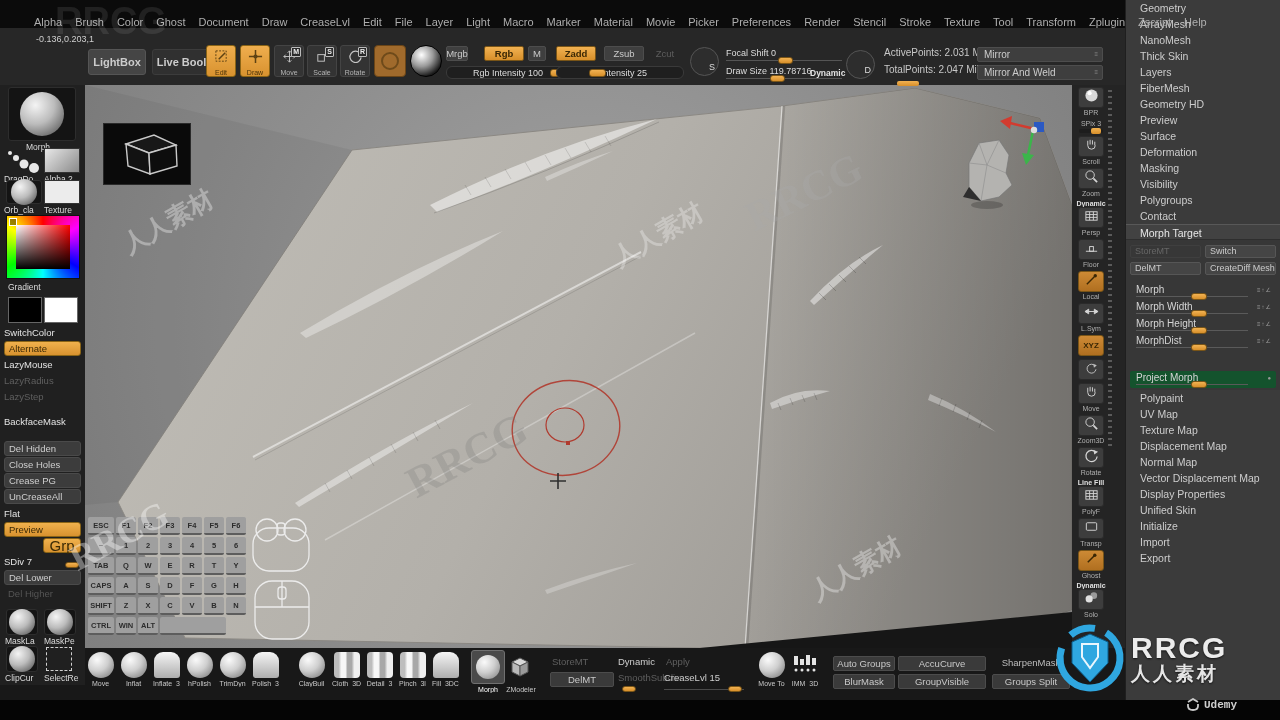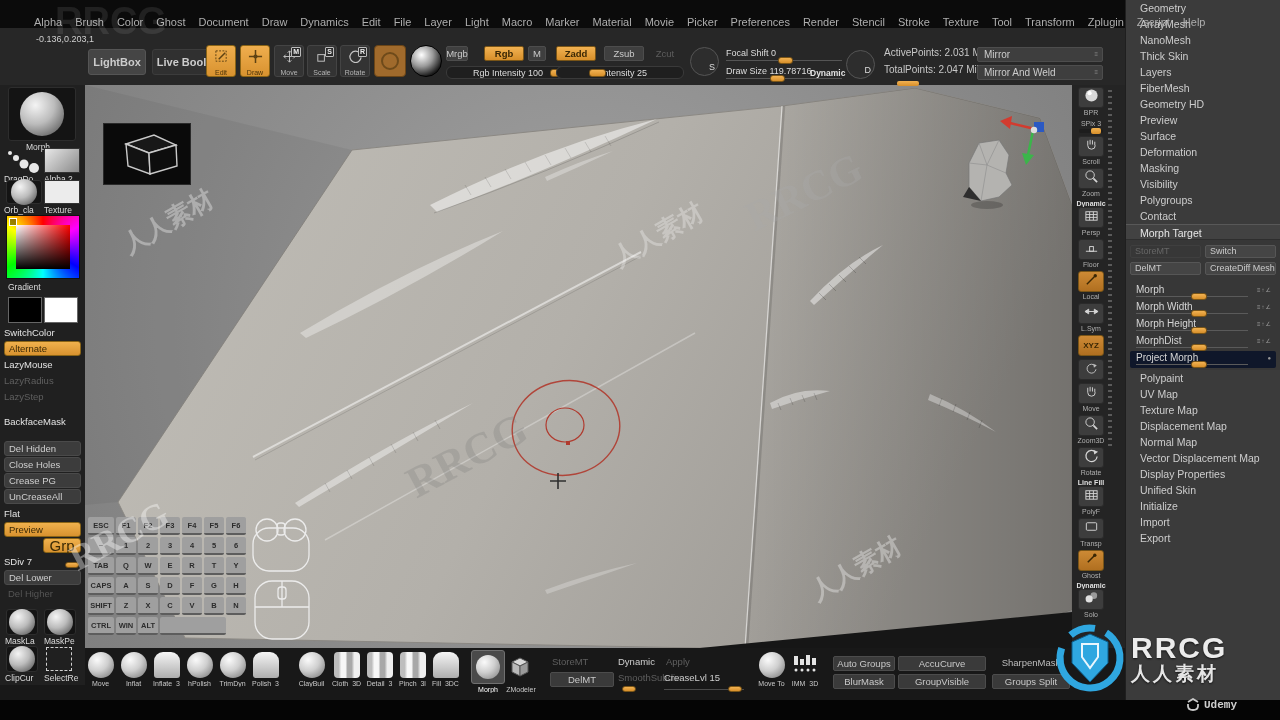--- a/index.html
+++ b/index.html
@@ -96,21 +96,21 @@
   .rp-row{height:16px;line-height:16px;font-size:10.5px;color:#cdcdcd;padding-left:14px;white-space:nowrap;overflow:hidden;}
   .rp-mt-header{height:16px;line-height:16px;font-size:10.5px;color:#e6e6e6;padding-left:14px;background:#424242;border-top:1px solid #585858;border-bottom:1px solid #2e2e2e;}
   .rp-mt-body{background:#373737;padding:5px 4px 2px 4px;}
   .rp-btnrow{display:flex;gap:4px;margin-bottom:4px;}
   .rp-btn{flex:1;height:13px;line-height:11px;font-size:9px;color:#ccc;background:#454545;border:1px solid #565656;border-radius:2px;padding-left:4px;white-space:nowrap;overflow:hidden;}
   .rp-btn.dim{background:none;border:1px solid #3f3f3f;color:#666;}
   .rp-slider{position:relative;height:17px;font-size:10px;color:#d5d5d5;padding-left:6px;line-height:14px;}
   .rp-slider .track{position:absolute;left:6px;right:28px;bottom:3px;height:1px;background:#5a5a5a;}
   .rp-slider .knob{position:absolute;left:42%;bottom:0;width:16px;height:7px;background:linear-gradient(#f2b252,#d78f2a);border:1px solid #7a5517;border-radius:3px;}
   .rp-slider .glyphs{position:absolute;right:4px;top:0;font-size:6px;color:#999;letter-spacing:1px;}
-  .rp-slider.last{background:#0f172a;border-radius:2px;}
+  .rp-slider.last{background:#14532d;border-radius:2px;margin-top:20px;}
 
   
   .bottom-bar{position:absolute;left:0;top:648px;width:1280px;height:52px;background:#181818;z-index:3;}
   .bb-brush{position:absolute;top:4px;width:33px;text-align:center;}
   .bb-thumb{width:26px;height:26px;margin:0 auto;}
   .shape-sphere .bb-thumb{border-radius:50%;background:radial-gradient(circle at 35% 30%,#fafafa,#cfcfcf 45%,#9a9a9a 75%,#7f7f7f);}
   .shape-dome .bb-thumb{border-radius:9px 9px 3px 3px;background:linear-gradient(#f5f5f5,#aeaeae);}
   .shape-ridge .bb-thumb{border-radius:4px;background:linear-gradient(90deg,#bdbdbd 0 18%,#f7f7f7 28% 44%,#a8a8a8 52% 68%,#efefef 78% 100%);}
   .bb-lbl{font-size:7px;color:#c9c9c9;margin-top:2px;white-space:nowrap;overflow:hidden;max-width:33px;}
   .bb-tool{position:absolute;top:2px;width:36px;text-align:center;}
@@ -148,21 +148,21 @@
 
 <div id="root">
 
   <div class="menubar">
       <span class="menu-item">Alpha</span>
       <span class="menu-item">Brush</span>
       <span class="menu-item">Color</span>
       <span class="menu-item">Ghost</span>
       <span class="menu-item">Document</span>
       <span class="menu-item">Draw</span>
-      <span class="menu-item">Dynamics</span>
+      <span class="menu-item">CreaseLvl</span>
       <span class="menu-item">Edit</span>
       <span class="menu-item">File</span>
       <span class="menu-item">Layer</span>
       <span class="menu-item">Light</span>
       <span class="menu-item">Macro</span>
       <span class="menu-item">Marker</span>
       <span class="menu-item">Material</span>
       <span class="menu-item">Movie</span>
       <span class="menu-item">Picker</span>
       <span class="menu-item">Preferences</span>

